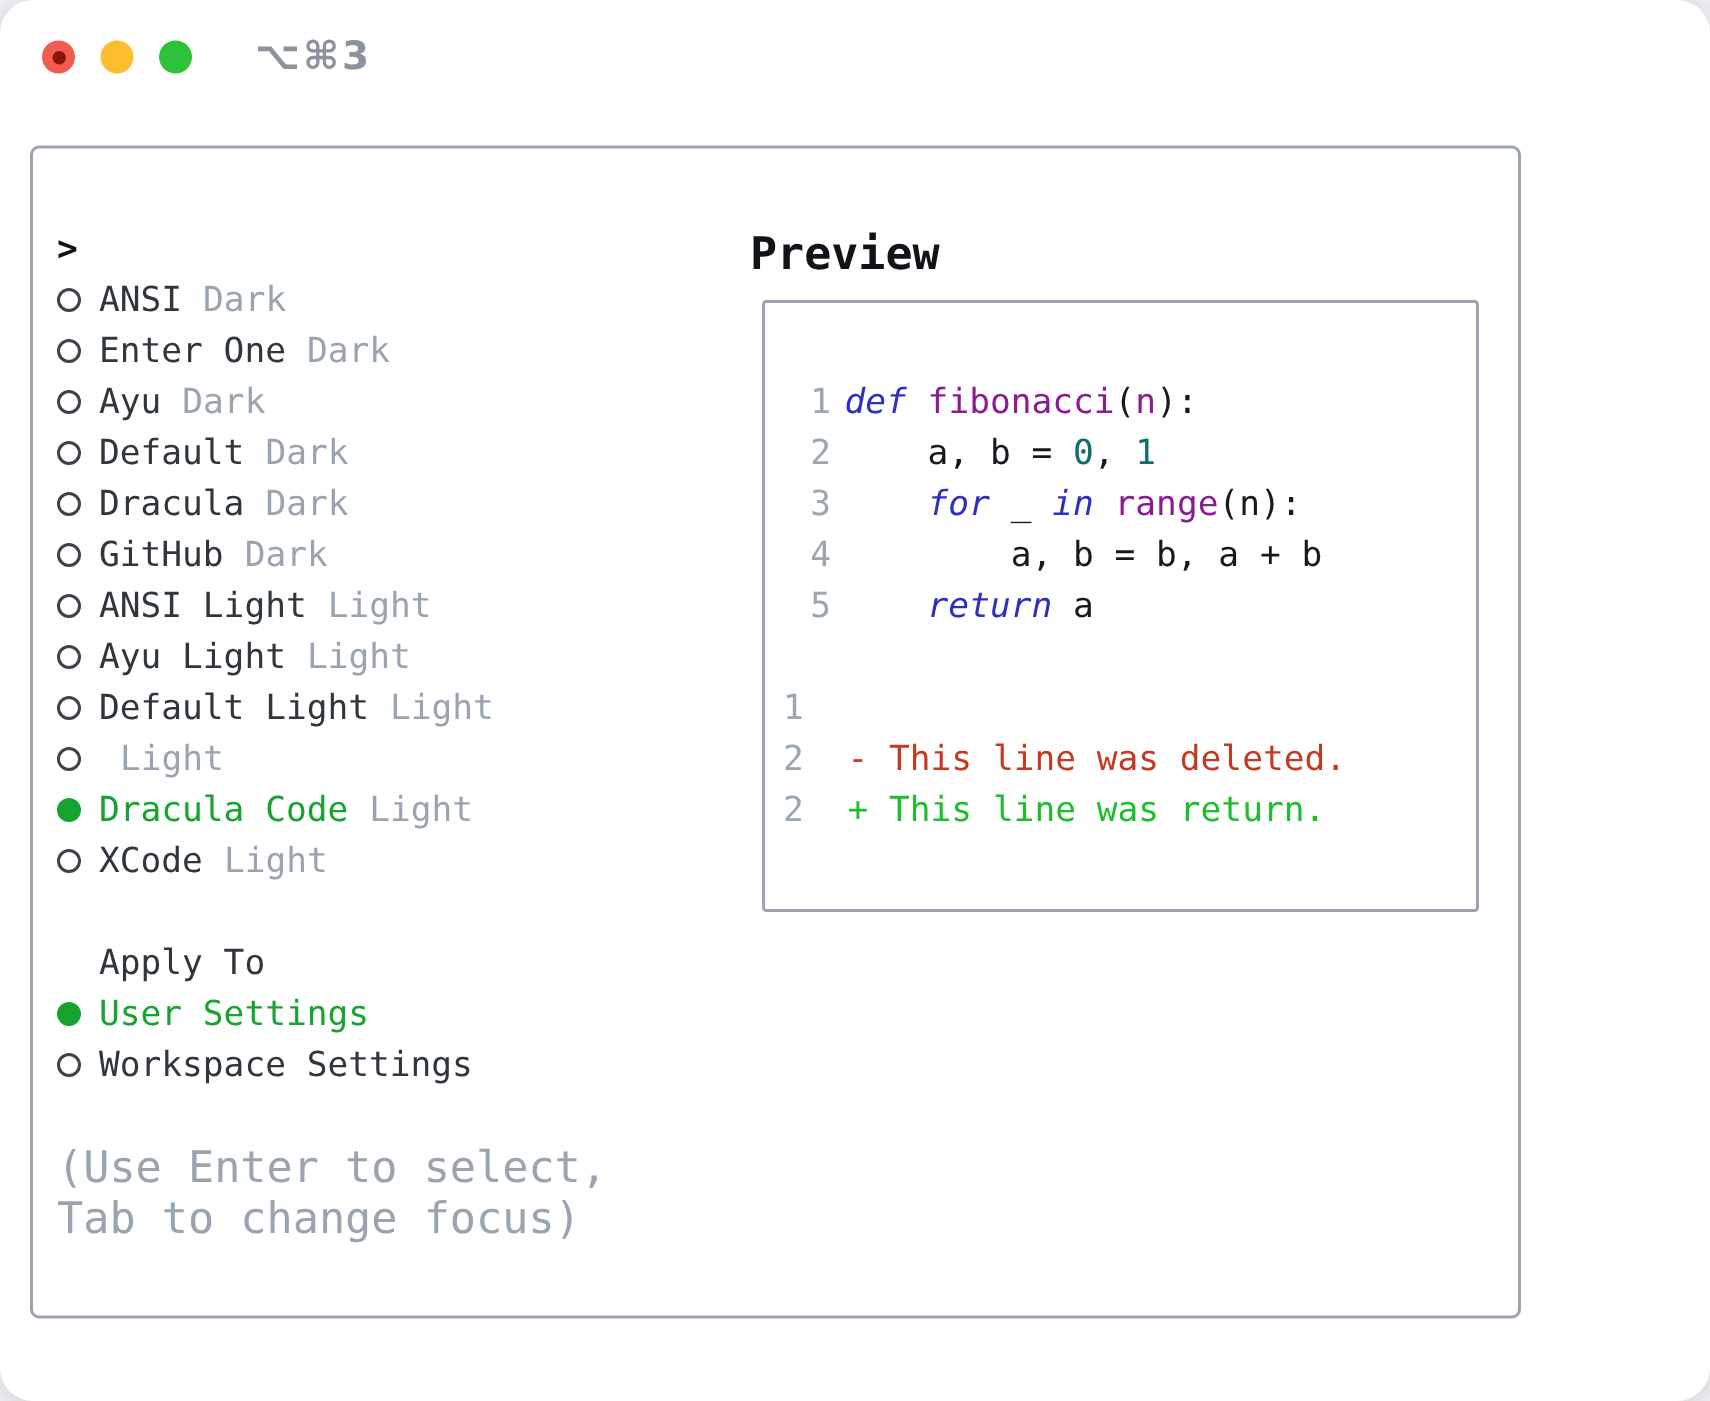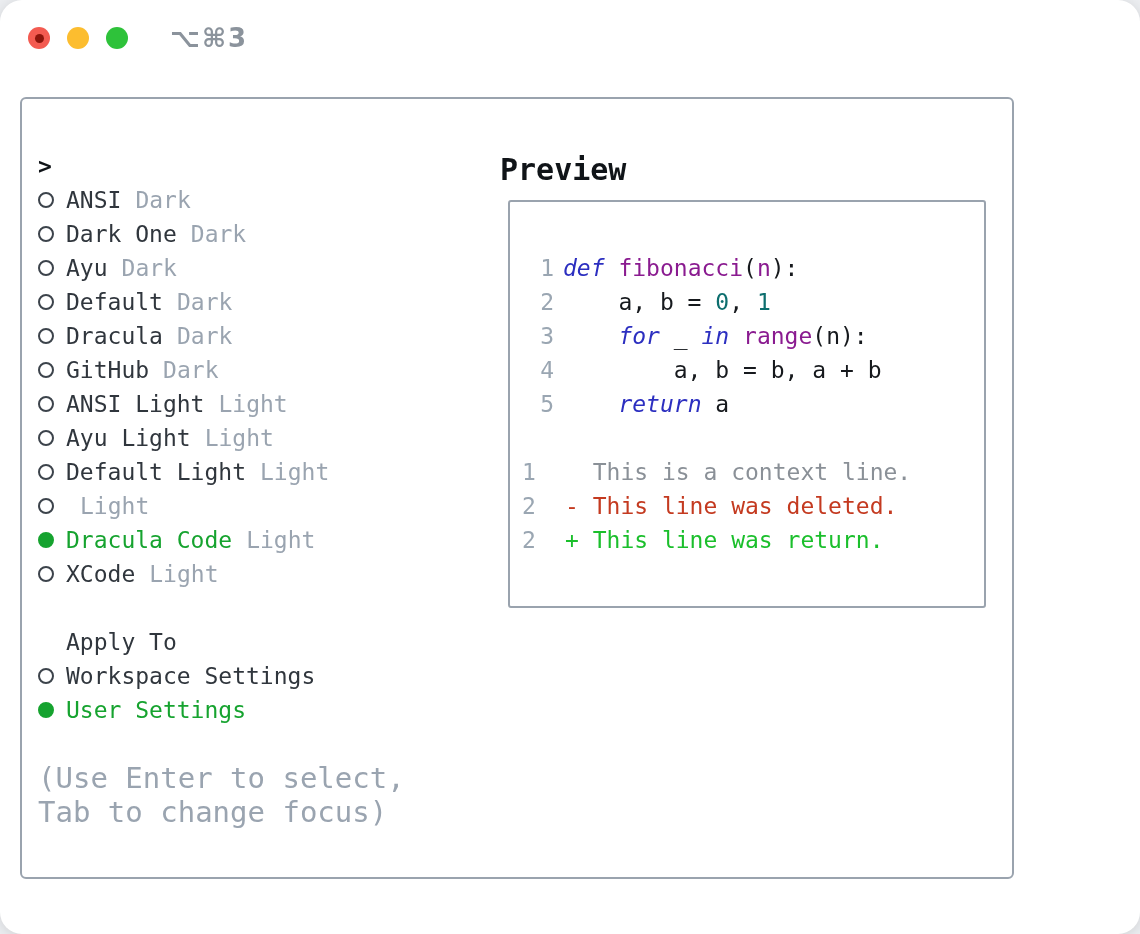--- a/index.html
+++ b/index.html
@@ -88,59 +88,59 @@
 
   <div class="panel">
 
     <div class="col-left">
       <div class="row">
         <span class="icon-cell prompt">&gt;</span>
       </div>
 
       <div id="theme-items">
           <div class="row"><span class="icon-cell"><span class="circle"></span></span><span class="item-name">ANSI</span><span class="variant">Dark</span></div>
-          <div class="row"><span class="icon-cell"><span class="circle"></span></span><span class="item-name">Dark One</span><span class="variant">Dark</span></div>
+          <div class="row"><span class="icon-cell"><span class="circle"></span></span><span class="item-name">Enter One</span><span class="variant">Dark</span></div>
           <div class="row"><span class="icon-cell"><span class="circle"></span></span><span class="item-name">Ayu</span><span class="variant">Dark</span></div>
           <div class="row"><span class="icon-cell"><span class="circle"></span></span><span class="item-name">Default</span><span class="variant">Dark</span></div>
           <div class="row"><span class="icon-cell"><span class="circle"></span></span><span class="item-name">Dracula</span><span class="variant">Dark</span></div>
           <div class="row"><span class="icon-cell"><span class="circle"></span></span><span class="item-name">GitHub</span><span class="variant">Dark</span></div>
           <div class="row"><span class="icon-cell"><span class="circle"></span></span><span class="item-name">ANSI Light</span><span class="variant">Light</span></div>
           <div class="row"><span class="icon-cell"><span class="circle"></span></span><span class="item-name">Ayu Light</span><span class="variant">Light</span></div>
           <div class="row"><span class="icon-cell"><span class="circle"></span></span><span class="item-name">Default Light</span><span class="variant">Light</span></div>
           <div class="row"><span class="icon-cell"><span class="circle"></span></span><span class="variant">Light</span></div>
           <div class="row"><span class="icon-cell"><span class="circle sel"></span></span><span class="item-name green">Dracula Code</span><span class="variant">Light</span></div>
           <div class="row"><span class="icon-cell"><span class="circle"></span></span><span class="item-name">XCode</span><span class="variant">Light</span></div>
         </div>
 
       <div class="spacer"></div>
 
       <div class="row">
         <span class="indent">Apply To</span>
       </div>
 
       <div id="apply-options">
+          <div class="row"><span class="icon-cell"><span class="circle sel"></span></span><span class="item-name green">User Settings</span></div>
           <div class="row"><span class="icon-cell"><span class="circle"></span></span><span class="item-name">Workspace Settings</span></div>
-          <div class="row"><span class="icon-cell"><span class="circle sel"></span></span><span class="item-name green">User Settings</span></div>
         </div>
 
       <div class="spacer"></div>
 
       <div class="help">(Use Enter to select, Tab to change focus)</div>
     </div>
 
     <div class="preview-header">Preview</div>
 
     <div class="preview-box">
       <div class="pv-content" id="pv-lines">
           <div class="pv-line code"><span class="pv-num">1</span><span class="pv-code"><span class="kw">def</span><span class="pl"> </span><span class="fn">fibonacci</span><span class="pl">(</span><span class="fn">n</span><span class="pl">):</span></span></div>
           <div class="pv-line code"><span class="pv-num">2</span><span class="pv-code"><span class="pl">    a, b = </span><span class="lit">0</span><span class="pl">, </span><span class="lit">1</span></span></div>
           <div class="pv-line code"><span class="pv-num">3</span><span class="pv-code"><span class="pl">    </span><span class="kw">for</span><span class="pl"> _ </span><span class="kw">in</span><span class="pl"> </span><span class="fn">range</span><span class="pl">(n):</span></span></div>
           <div class="pv-line code"><span class="pv-num">4</span><span class="pv-code"><span class="pl">        a, b = b, a + b</span></span></div>
           <div class="pv-line code"><span class="pv-num">5</span><span class="pv-code"><span class="pl">    </span><span class="kw">return</span><span class="pl"> a</span></span></div>
           <div class="pv-line blank"><span class="pv-num"></span><span class="pv-code"></span></div>
-          <div class="pv-line diff"><span class="pv-num">1</span><span class="pv-code"><span class="ctx">  This is a context line.</span></span></div>
+          <div class="pv-line diff"><span class="pv-num">1</span></div>
           <div class="pv-line diff"><span class="pv-num">2</span><span class="pv-code"><span class="del">- This line was deleted.</span></span></div>
           <div class="pv-line diff"><span class="pv-num">2</span><span class="pv-code"><span class="add">+ This line was return.</span></span></div>
         </div>
     </div>
 
   </div>
 </div>
 
 </body></html>

